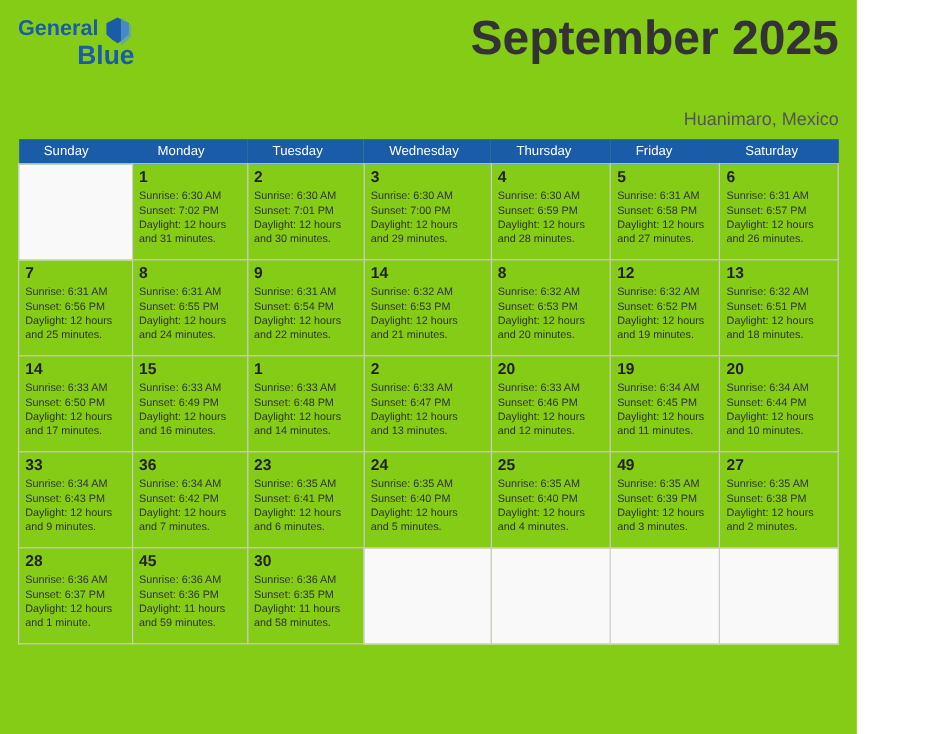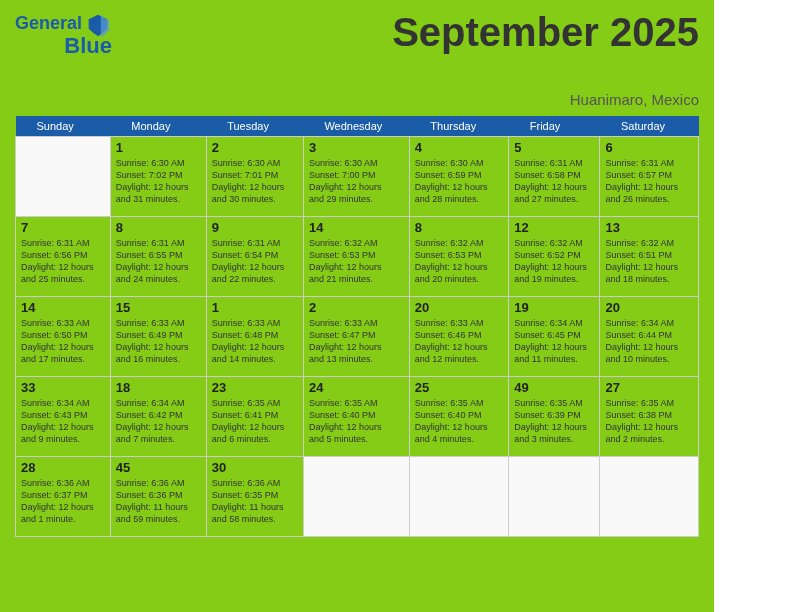--- a/index.html
+++ b/index.html
@@ -276,21 +276,21 @@
         </tr>
         <tr>
           <td>
             <span class="day-num">33</span>
             <div class="day-info" style="white-space: pre-line;">Sunrise: 6:34 AM
 Sunset: 6:43 PM
 Daylight: 12 hours
 and 9 minutes.</div>
           </td>
           <td>
-            <span class="day-num">18</span>
+            <span class="day-num">36</span>
             <div class="day-info" style="white-space: pre-line;">Sunrise: 6:34 AM
 Sunset: 6:42 PM
 Daylight: 12 hours
 and 7 minutes.</div>
           </td>
           <td>
             <span class="day-num">23</span>
             <div class="day-info" style="white-space: pre-line;">Sunrise: 6:35 AM
 Sunset: 6:41 PM
 Daylight: 12 hours

